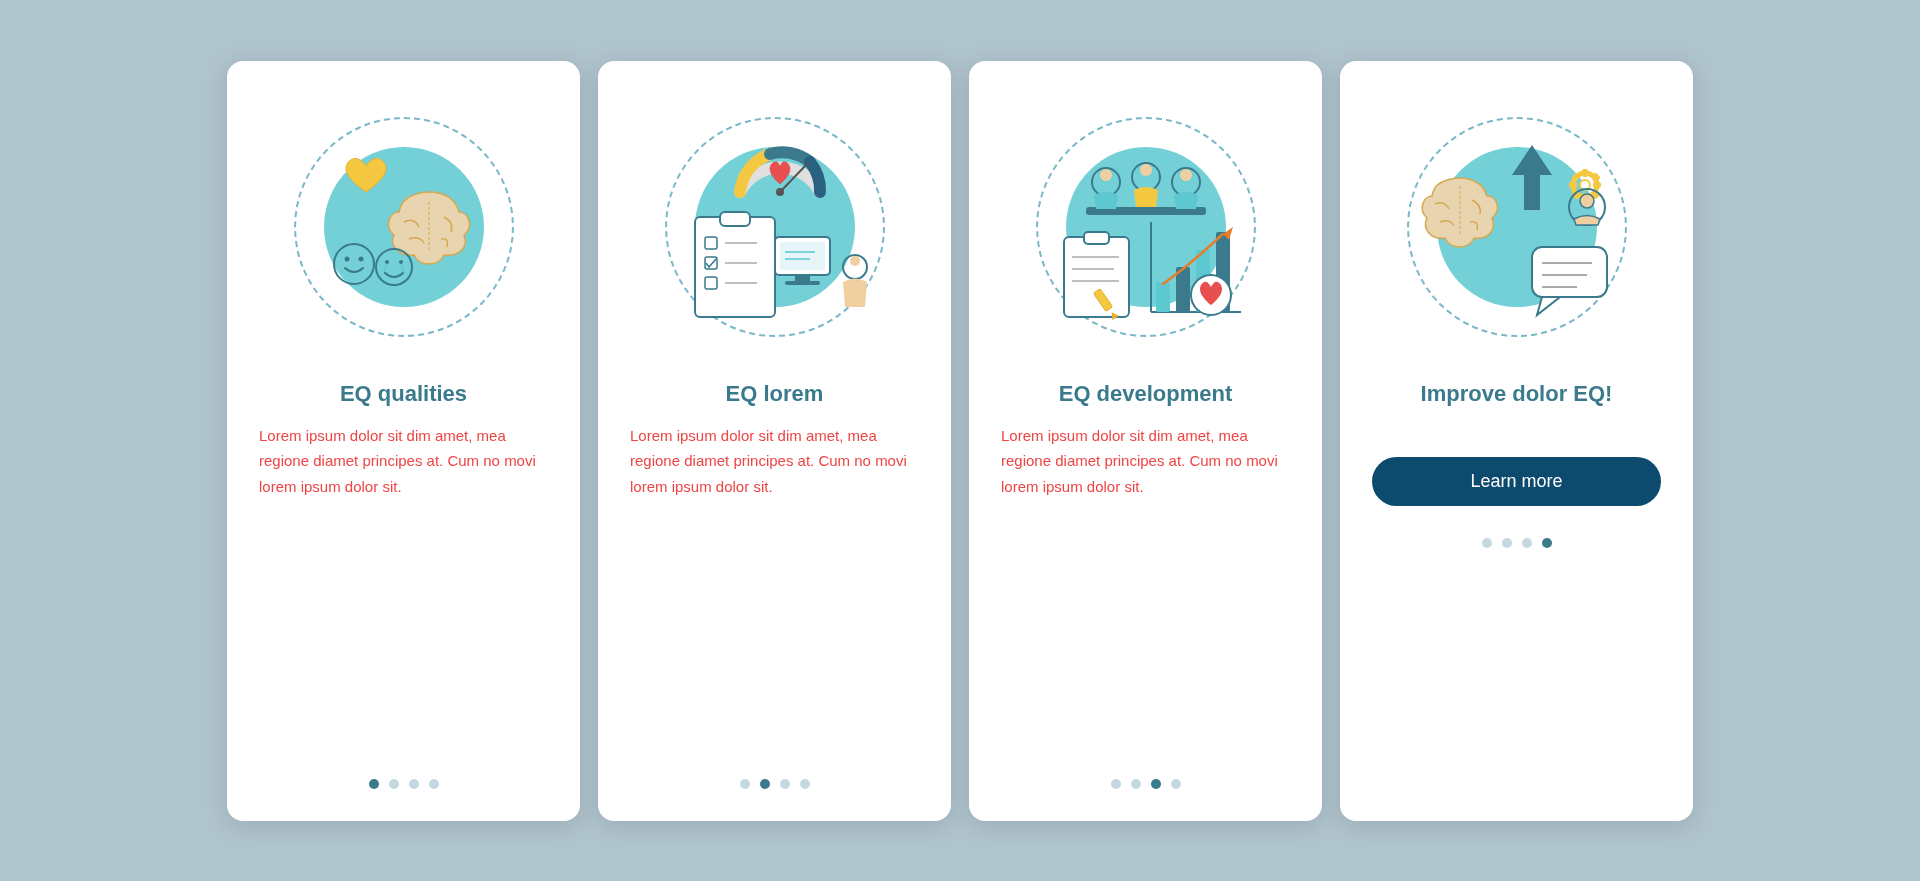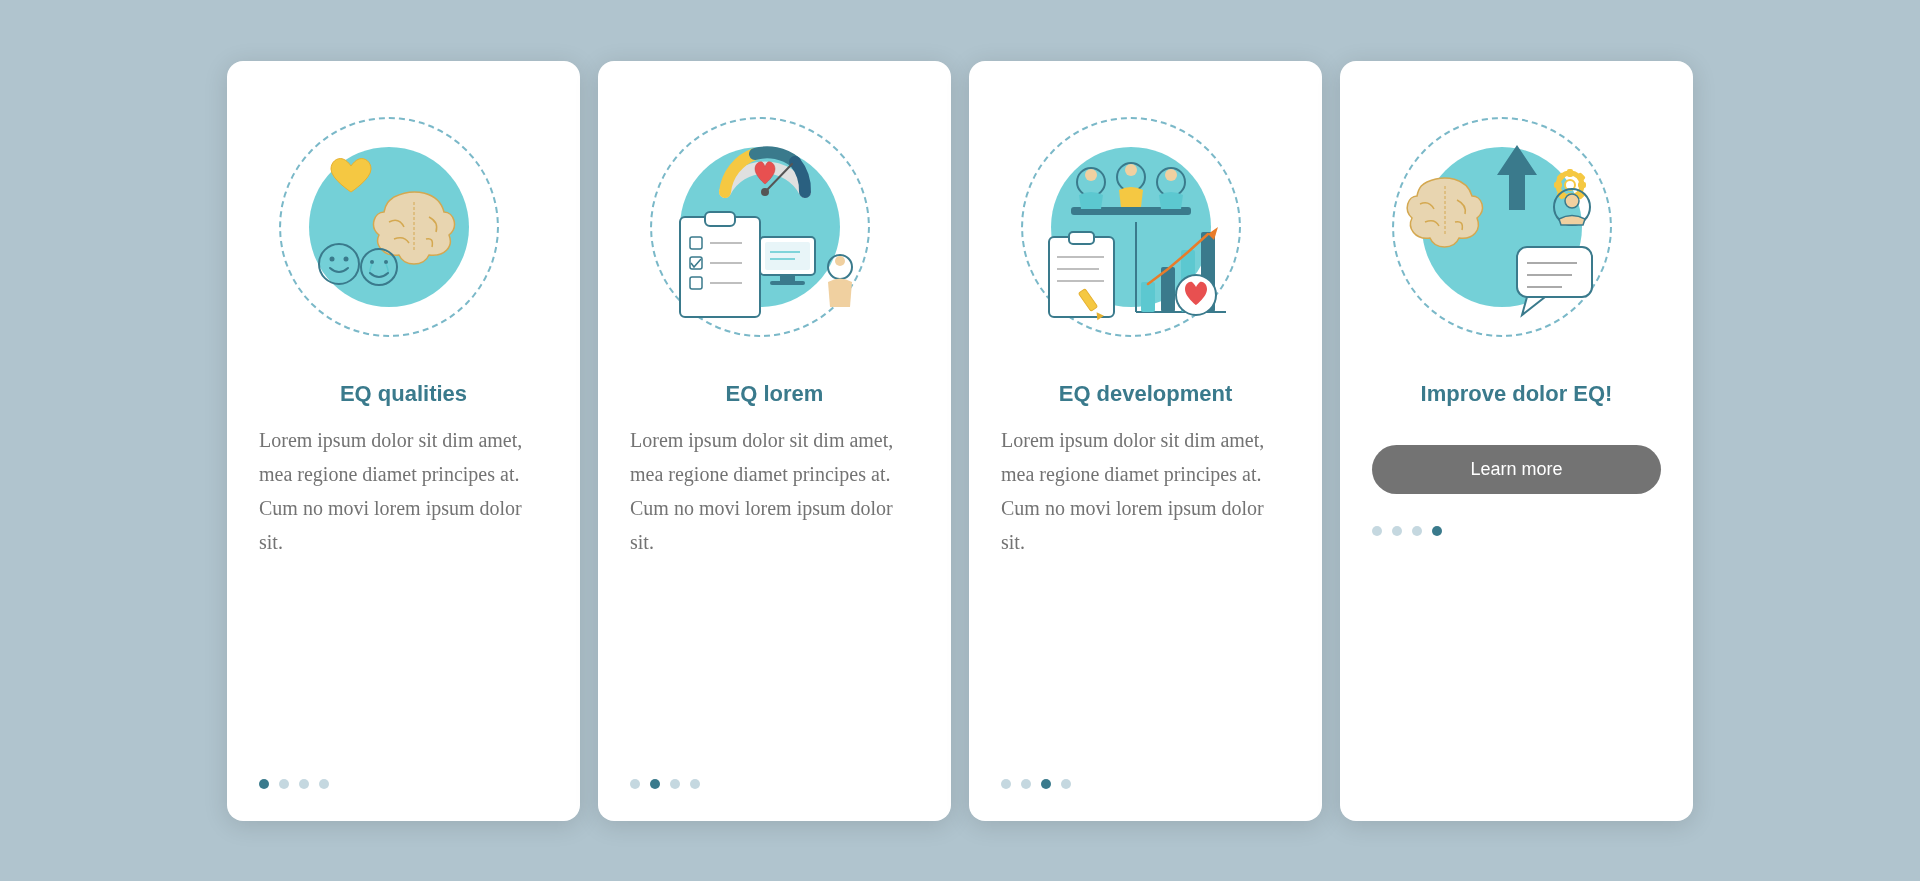--- a/index.html
+++ b/index.html
@@ -21,20 +21,21 @@
     }
 
     .card {
       width: 353px;
       min-height: 760px;
       background: #ffffff;
       border-radius: 16px;
       box-shadow: 0 4px 24px rgba(0,0,0,0.13);
       display: flex;
       flex-direction: column;
+      align-items: center;
       padding: 36px 32px 32px 32px;
       position: relative;
     }
 
     .card-illustration {
       width: 260px;
       height: 260px;
       margin-bottom: 24px;
       position: relative;
       display: flex;
@@ -69,27 +70,26 @@
 
     .card-title {
       font-size: 22px;
       font-weight: 600;
       color: #3a7a8c;
       text-align: center;
       margin-bottom: 16px;
     }
 
     .card-text {
-      font-size: 20px;
-      color: #737373;
+      font-size: 15px;
+      color: #ef4444;
       line-height: 1.7;
       text-align: left;
       width: 100%;
       flex: 1;
-      font-family: Liberation Serif, serif;
     }
 
     .dots-row {
       display: flex;
       gap: 10px;
       margin-top: 28px;
       align-items: center;
     }
 
     .dot {
@@ -97,30 +97,30 @@
       height: 10px;
       border-radius: 50%;
       background: #c5d8e0;
     }
 
     .dot.active {
       background: #3a7a8c;
     }
 
     .learn-more-btn {
-      background: #737373;
+      background: #0c4a6e;
       color: #fff;
       border: none;
       border-radius: 30px;
       padding: 14px 0;
       width: 100%;
       font-size: 18px;
       font-weight: 500;
       cursor: pointer;
-      margin-top: 22px;
+      margin-top: 34px;
       margin-bottom: 4px;
     }
 
     
     .icon-svg {
       position: absolute;
       top: 50%;
       left: 50%;
       transform: translate(-50%, -50%);
       width: 200px;

